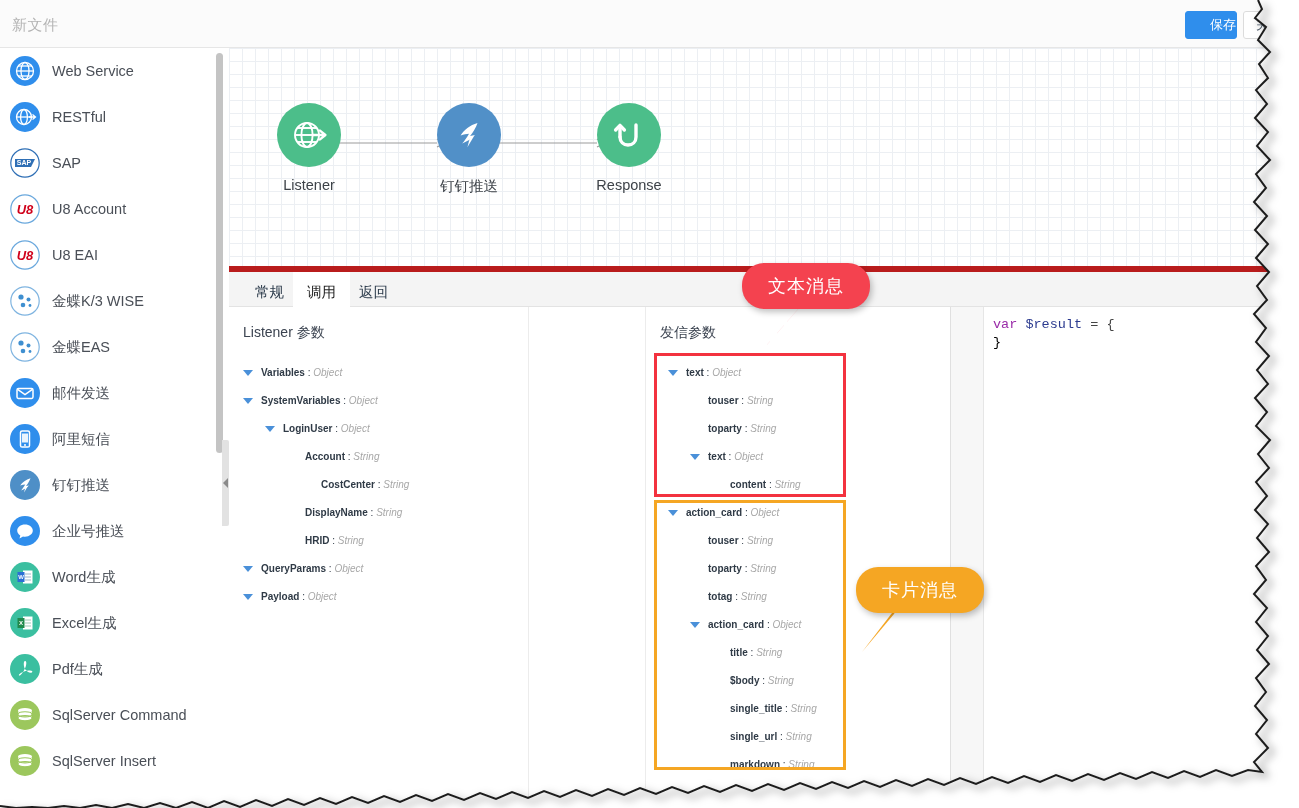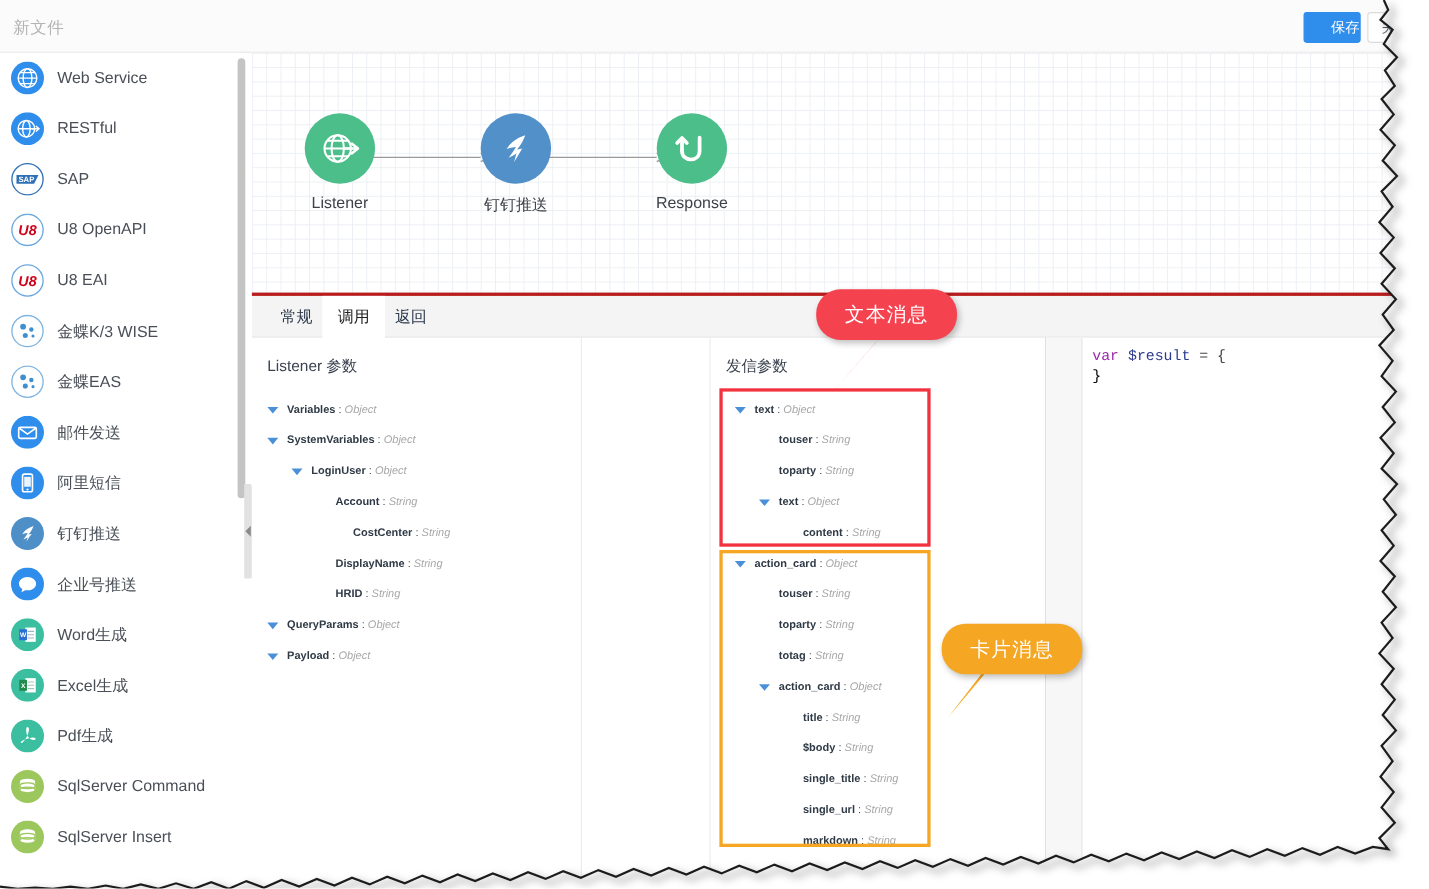--- a/index.html
+++ b/index.html
@@ -140,21 +140,21 @@
     margin-top: 10px;
     font-size: 14.5px; color: #3d4248;
   }
   .edge { position: absolute; }
 
   
   .tabstrip {
     position: absolute; left: 229px; top: 266px;
     width: 1070px; height: 41px;
     background: #f4f4f4;
-    border-top: 3px solid #b91c1c;
+    border-top: 6px solid #b91c1c;
     border-bottom: 1px solid #e3e3e3;
   }
   .tab {
     position: absolute; top: 0; height: 41px;
     padding: 0 14px;
     line-height: 41px;
     font-size: 14.5px; color: #2b3a4a;
     cursor: pointer;
   }
   .tab.active { background: #ffffff; color: #222; }
@@ -323,21 +323,21 @@
           </span>
           <span class="side-label">SAP</span>
         </div>
         <div class="side-item">
           <span class="side-ico">
             <svg width="30" height="30" viewBox="0 0 30 30">
               <circle cx="15" cy="15" r="14.2" fill="#fff" stroke="#6aa8dd" stroke-width="1.2"></circle>
               <text x="15" y="20" font-size="13" font-weight="bold" font-style="italic" fill="#d0021b" text-anchor="middle" font-family="Liberation Sans,sans-serif">U8</text>
             </svg>
           </span>
-          <span class="side-label">U8 OpenAPI</span>
+          <span class="side-label">U8 Account</span>
         </div>
         <div class="side-item">
           <span class="side-ico">
             <svg width="30" height="30" viewBox="0 0 30 30">
               <circle cx="15" cy="15" r="14.2" fill="#fff" stroke="#6aa8dd" stroke-width="1.2"></circle>
               <text x="15" y="20" font-size="13" font-weight="bold" font-style="italic" fill="#d0021b" text-anchor="middle" font-family="Liberation Sans,sans-serif">U8</text>
             </svg>
           </span>
           <span class="side-label">U8 EAI</span>
         </div>

